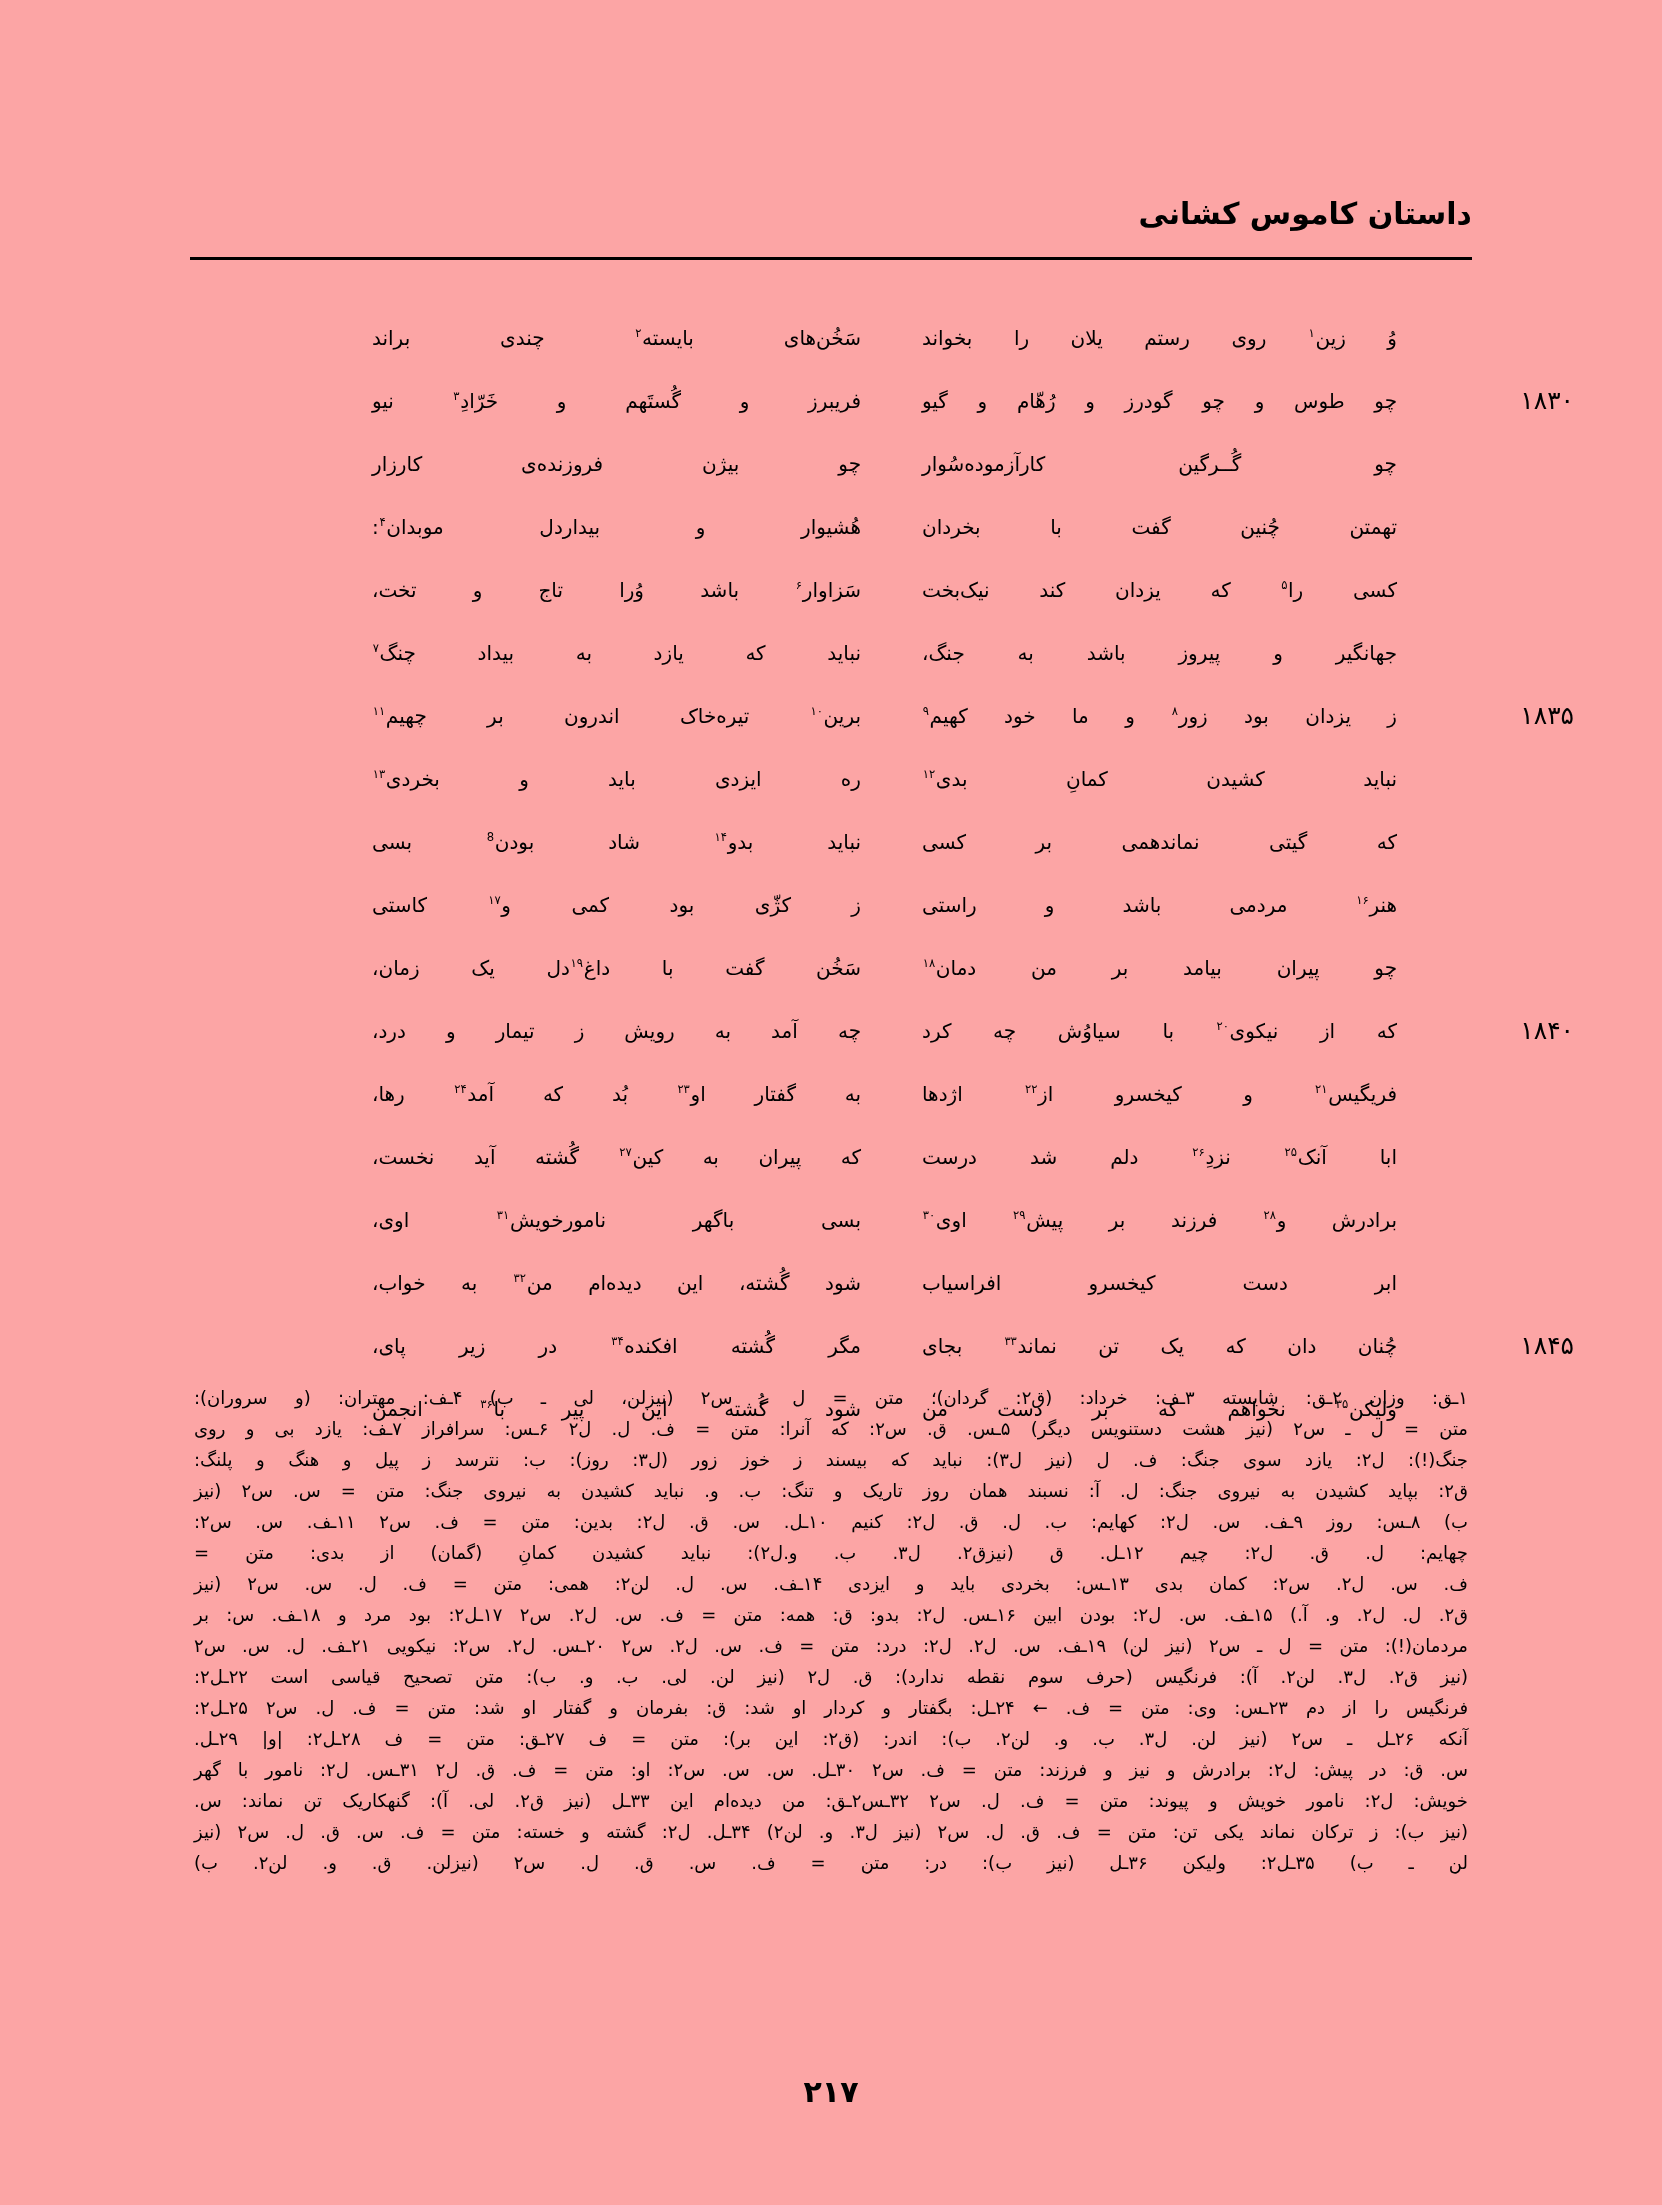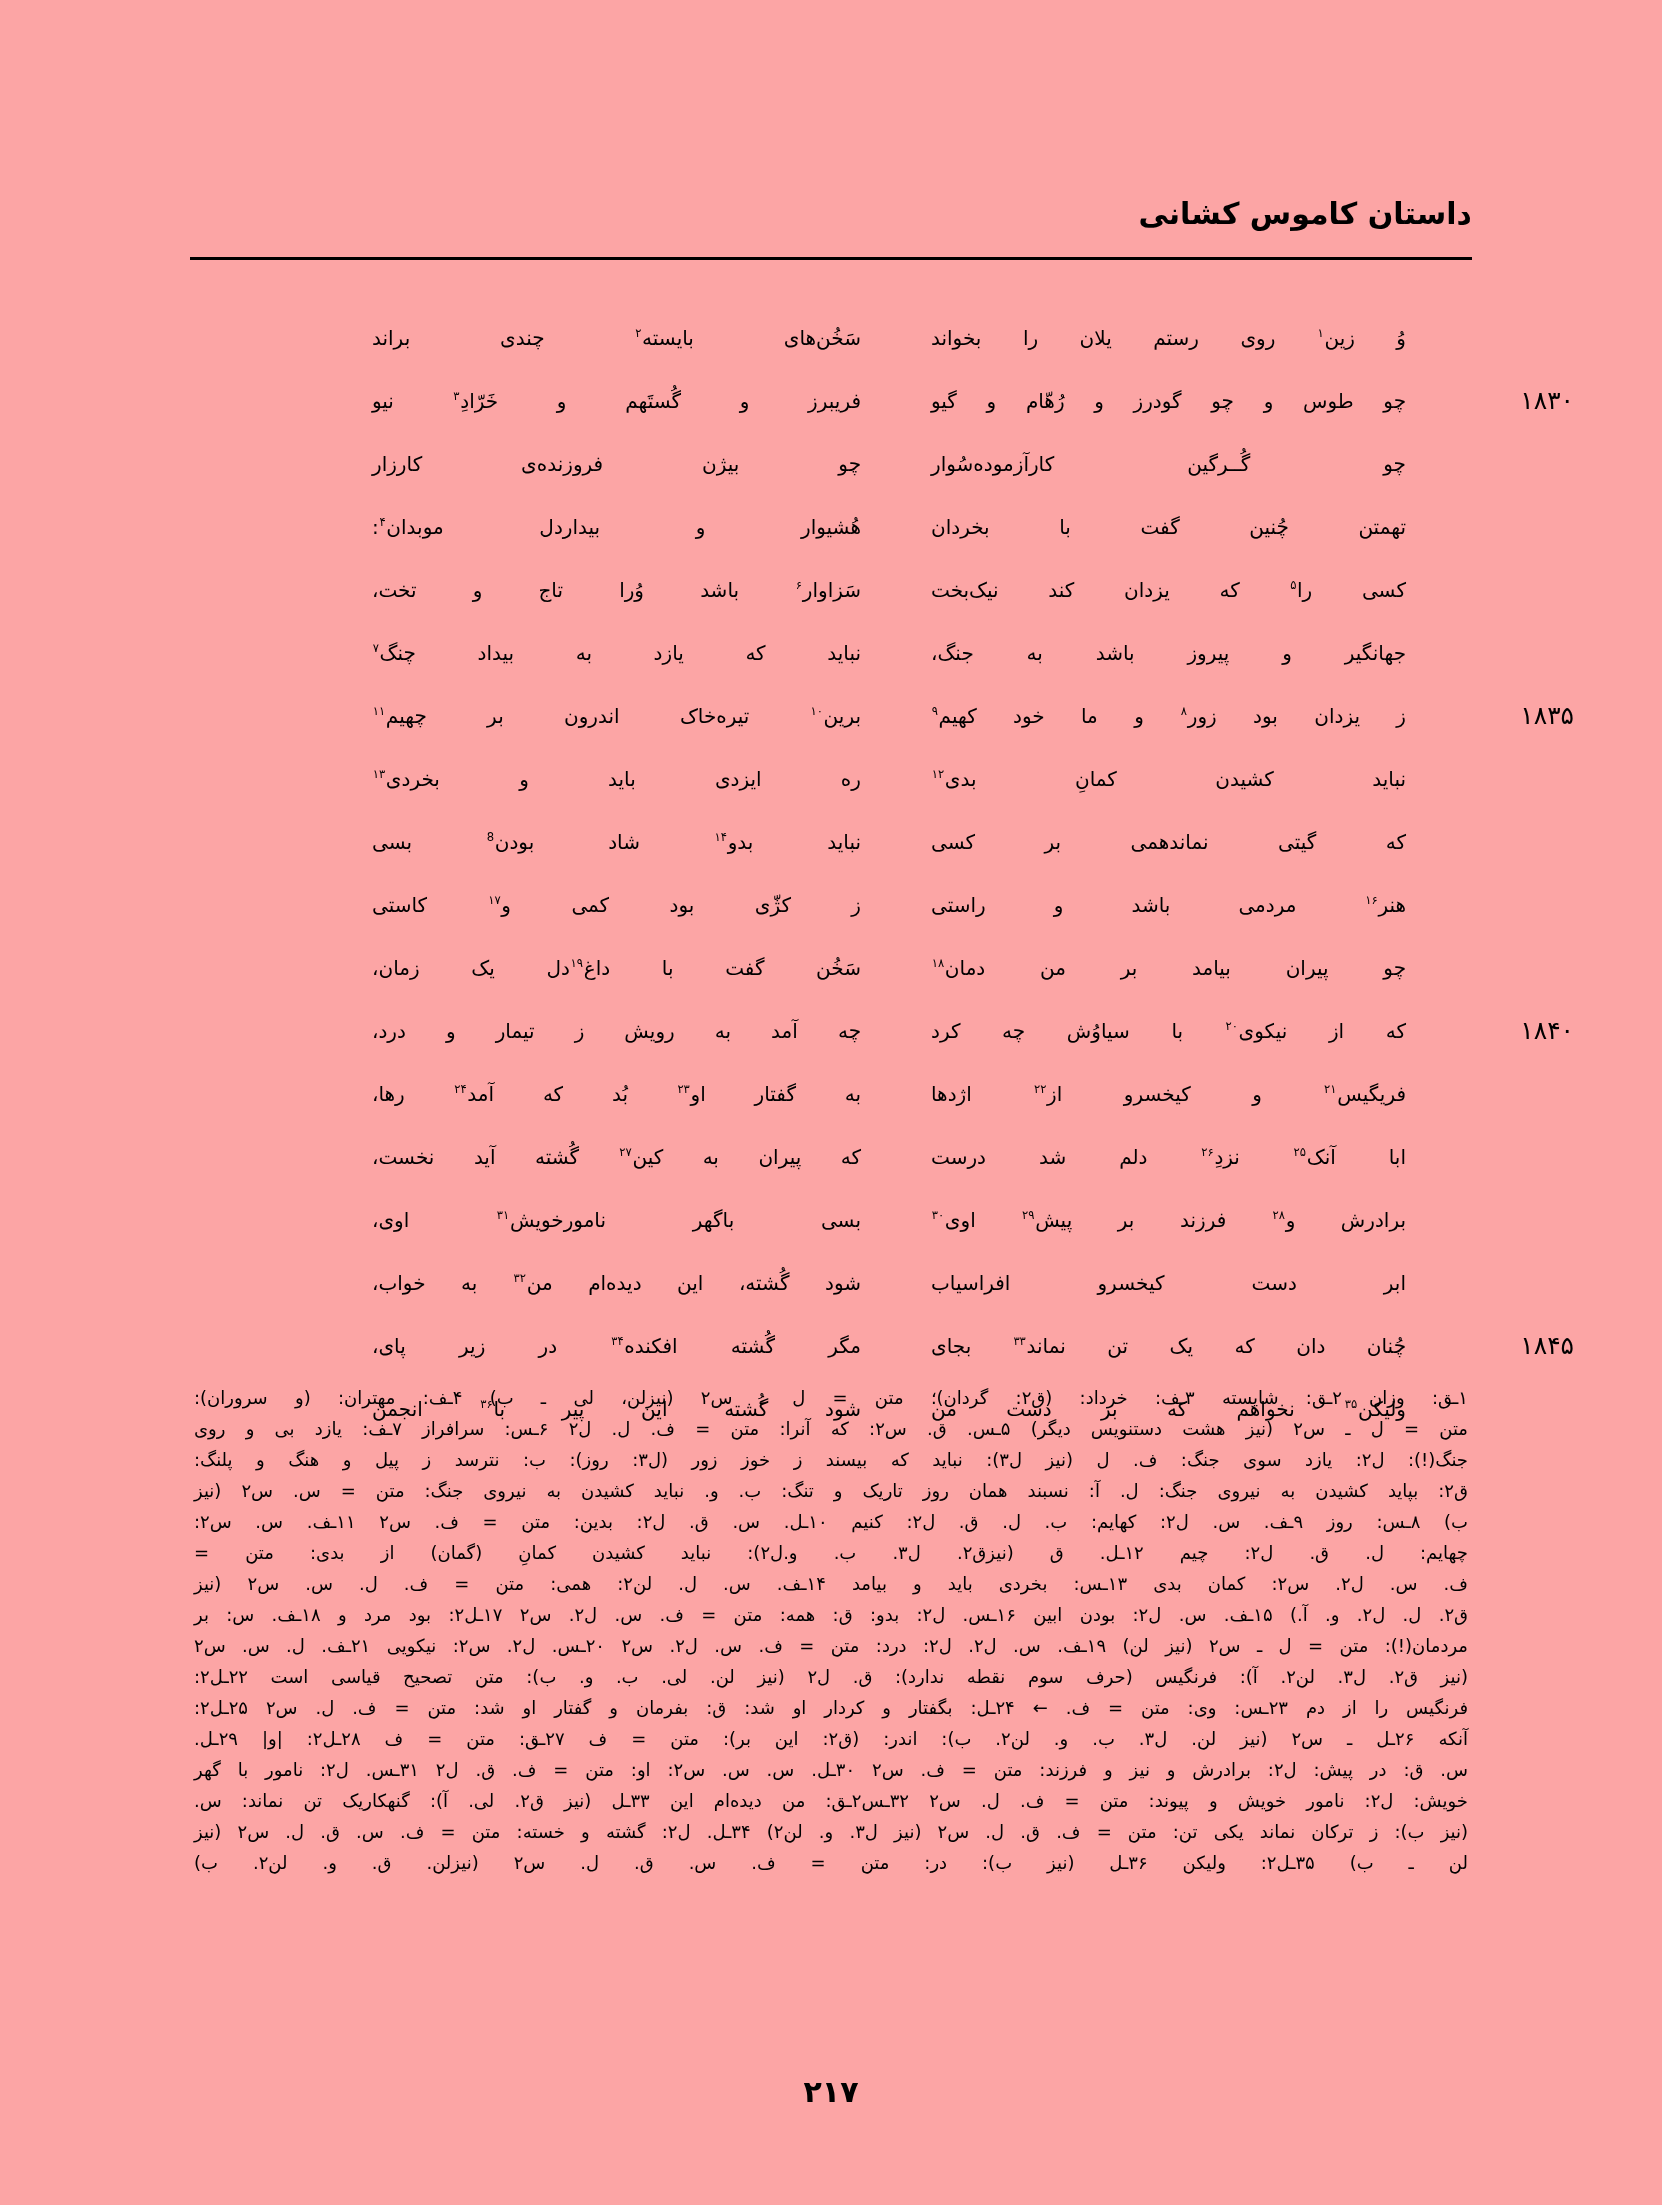--- a/index.html
+++ b/index.html
@@ -59,21 +59,21 @@
   .hemistich{
     position:absolute;
     top:0;
     font-size:20px;
     line-height:62px;
     white-space:nowrap;
     font-weight:400;
   }
   
   .hemistich.right{
-    right:66px;
+    right:75px;
     width:475px;
     text-align:justify;
     text-align-last:justify;
     direction:rtl;
   }
   
   .hemistich.left{
     right:611px;
     width:489px;
     text-align:justify;
@@ -232,21 +232,21 @@
       </div>
     </div>
 
   <div class="notes" id="notes">
       <div class="note-line">۱ـق: وزان      ۲ـق: شایسته      ۳ـف: خرداد: (ق٢: گردان)؛ متن = ل ـ س٢ (نیزلن، لی ـ ب)      ۴ـف: مهتران: (و سروران):</div>
       <div class="note-line">متن = ل ـ س٢ (نیز هشت دستنویس دیگر)      ۵ـس. ق. س٢: که آنرا: متن = ف. ل. ل٢      ۶ـس: سرافراز      ۷ـف: یازد بی و روی</div>
       <div class="note-line">جنگ(!): ل٢: یازد سوی جنگ: ف. ل (نیز ل٣): نباید که بیسند ز خوز زور (ل٣: روز): ب: نترسد ز پیل و هنگ و پلنگ:</div>
       <div class="note-line">ق٢: بپاید کشیدن به نیروی جنگ: ل. آ: نسبند همان روز تاریک و تنگ: ب. و. نباید کشیدن به نیروی جنگ: متن = س. س٢ (نیز</div>
       <div class="note-line">ب)      ۸ـس: روز      ۹ـف. س. ل٢: کهایم: ب. ل. ق. ل٢: کنیم      ۱۰ـل. س. ق. ل٢: بدین: متن = ف. س٢      ۱۱ـف. س. س٢:</div>
       <div class="note-line">چهایم: ل. ق. ل٢: چیم      ۱۲ـل. ق (نیزق٢. ل٣. ب. و.ل٢): نباید کشیدن کمانِ (گمان) از بدی: متن =</div>
-      <div class="note-line">ف. س. ل٢. س٢: کمان بدی      ۱۳ـس: بخردی باید و بیامد      ۱۴ـف. س. ل. لن٢: همی: متن = ف. ل. س. س٢ (نیز</div>
+      <div class="note-line">ف. س. ل٢. س٢: کمان بدی      ۱۳ـس: بخردی باید و ایزدی      ۱۴ـف. س. ل. لن٢: همی: متن = ف. ل. س. س٢ (نیز</div>
       <div class="note-line">ق٢. ل. ل٢. و. آ.)      ۱۵ـف. س. ل٢: بودن ابین      ۱۶ـس. ل٢: بدو: ق: همه: متن = ف. س. ل٢. س٢      ۱۷ـل٢: بود مرد و      ۱۸ـف. س: بر</div>
       <div class="note-line">مردمان(!): متن = ل ـ س٢ (نیز لن)      ۱۹ـف. س. ل٢. ل٢: درد: متن = ف. س. ل٢. س٢      ۲۰ـس. ل٢. س٢: نیکویی      ۲۱ـف. ل. س. س٢</div>
       <div class="note-line">(نیز ق٢. ل٣. لن٢. آ): فرنگیس (حرف سوم نقطه ندارد): ق. ل٢ (نیز لن. لی. ب. و. ب): متن تصحیح قیاسی است      ۲۲ـل٢:</div>
       <div class="note-line">فرنگیس را از دم      ۲۳ـس: وی: متن = ف. ← ۲۴ـل: بگفتار و کردار او شد: ق: بفرمان و گفتار او شد: متن = ف. ل. س٢      ۲۵ـل٢:</div>
       <div class="note-line">آنکه      ۲۶ـل ـ س٢ (نیز لن. ل٣. ب. و. لن٢. ب): اندر: (ق٢: این بر): متن = ف      ۲۷ـق: متن = ف      ۲۸ـل٢: |و|      ۲۹ـل.</div>
       <div class="note-line">س. ق: در پیش: ل٢: برادرش و نیز و فرزند: متن = ف. س٢      ۳۰ـل. س. س. س٢: او: متن = ف. ق. ل٢      ۳۱ـس. ل٢: نامور با گهر</div>
       <div class="note-line">خویش: ل٢: نامور خویش و پیوند: متن = ف. ل. س٢      ۳۲ـس٢ـق: من دیده‌ام این      ۳۳ـل (نیز ق٢. لی. آ): گنهکاریک تن نماند: س.</div>
       <div class="note-line">(نیز ب): ز ترکان نماند یکی تن: متن = ف. ق. ل. س٢ (نیز ل٣. و. لن٢)      ۳۴ـل. ل٢: گشته و خسته: متن = ف. س. ق. ل. س٢ (نیز</div>
       <div class="note-line last">لن ـ ب)      ۳۵ـل٢: ولیکن      ۳۶ـل (نیز ب): در: متن = ف. س. ق. ل. س٢ (نیزلن. ق. و. لن٢. ب)</div>
     </div>

